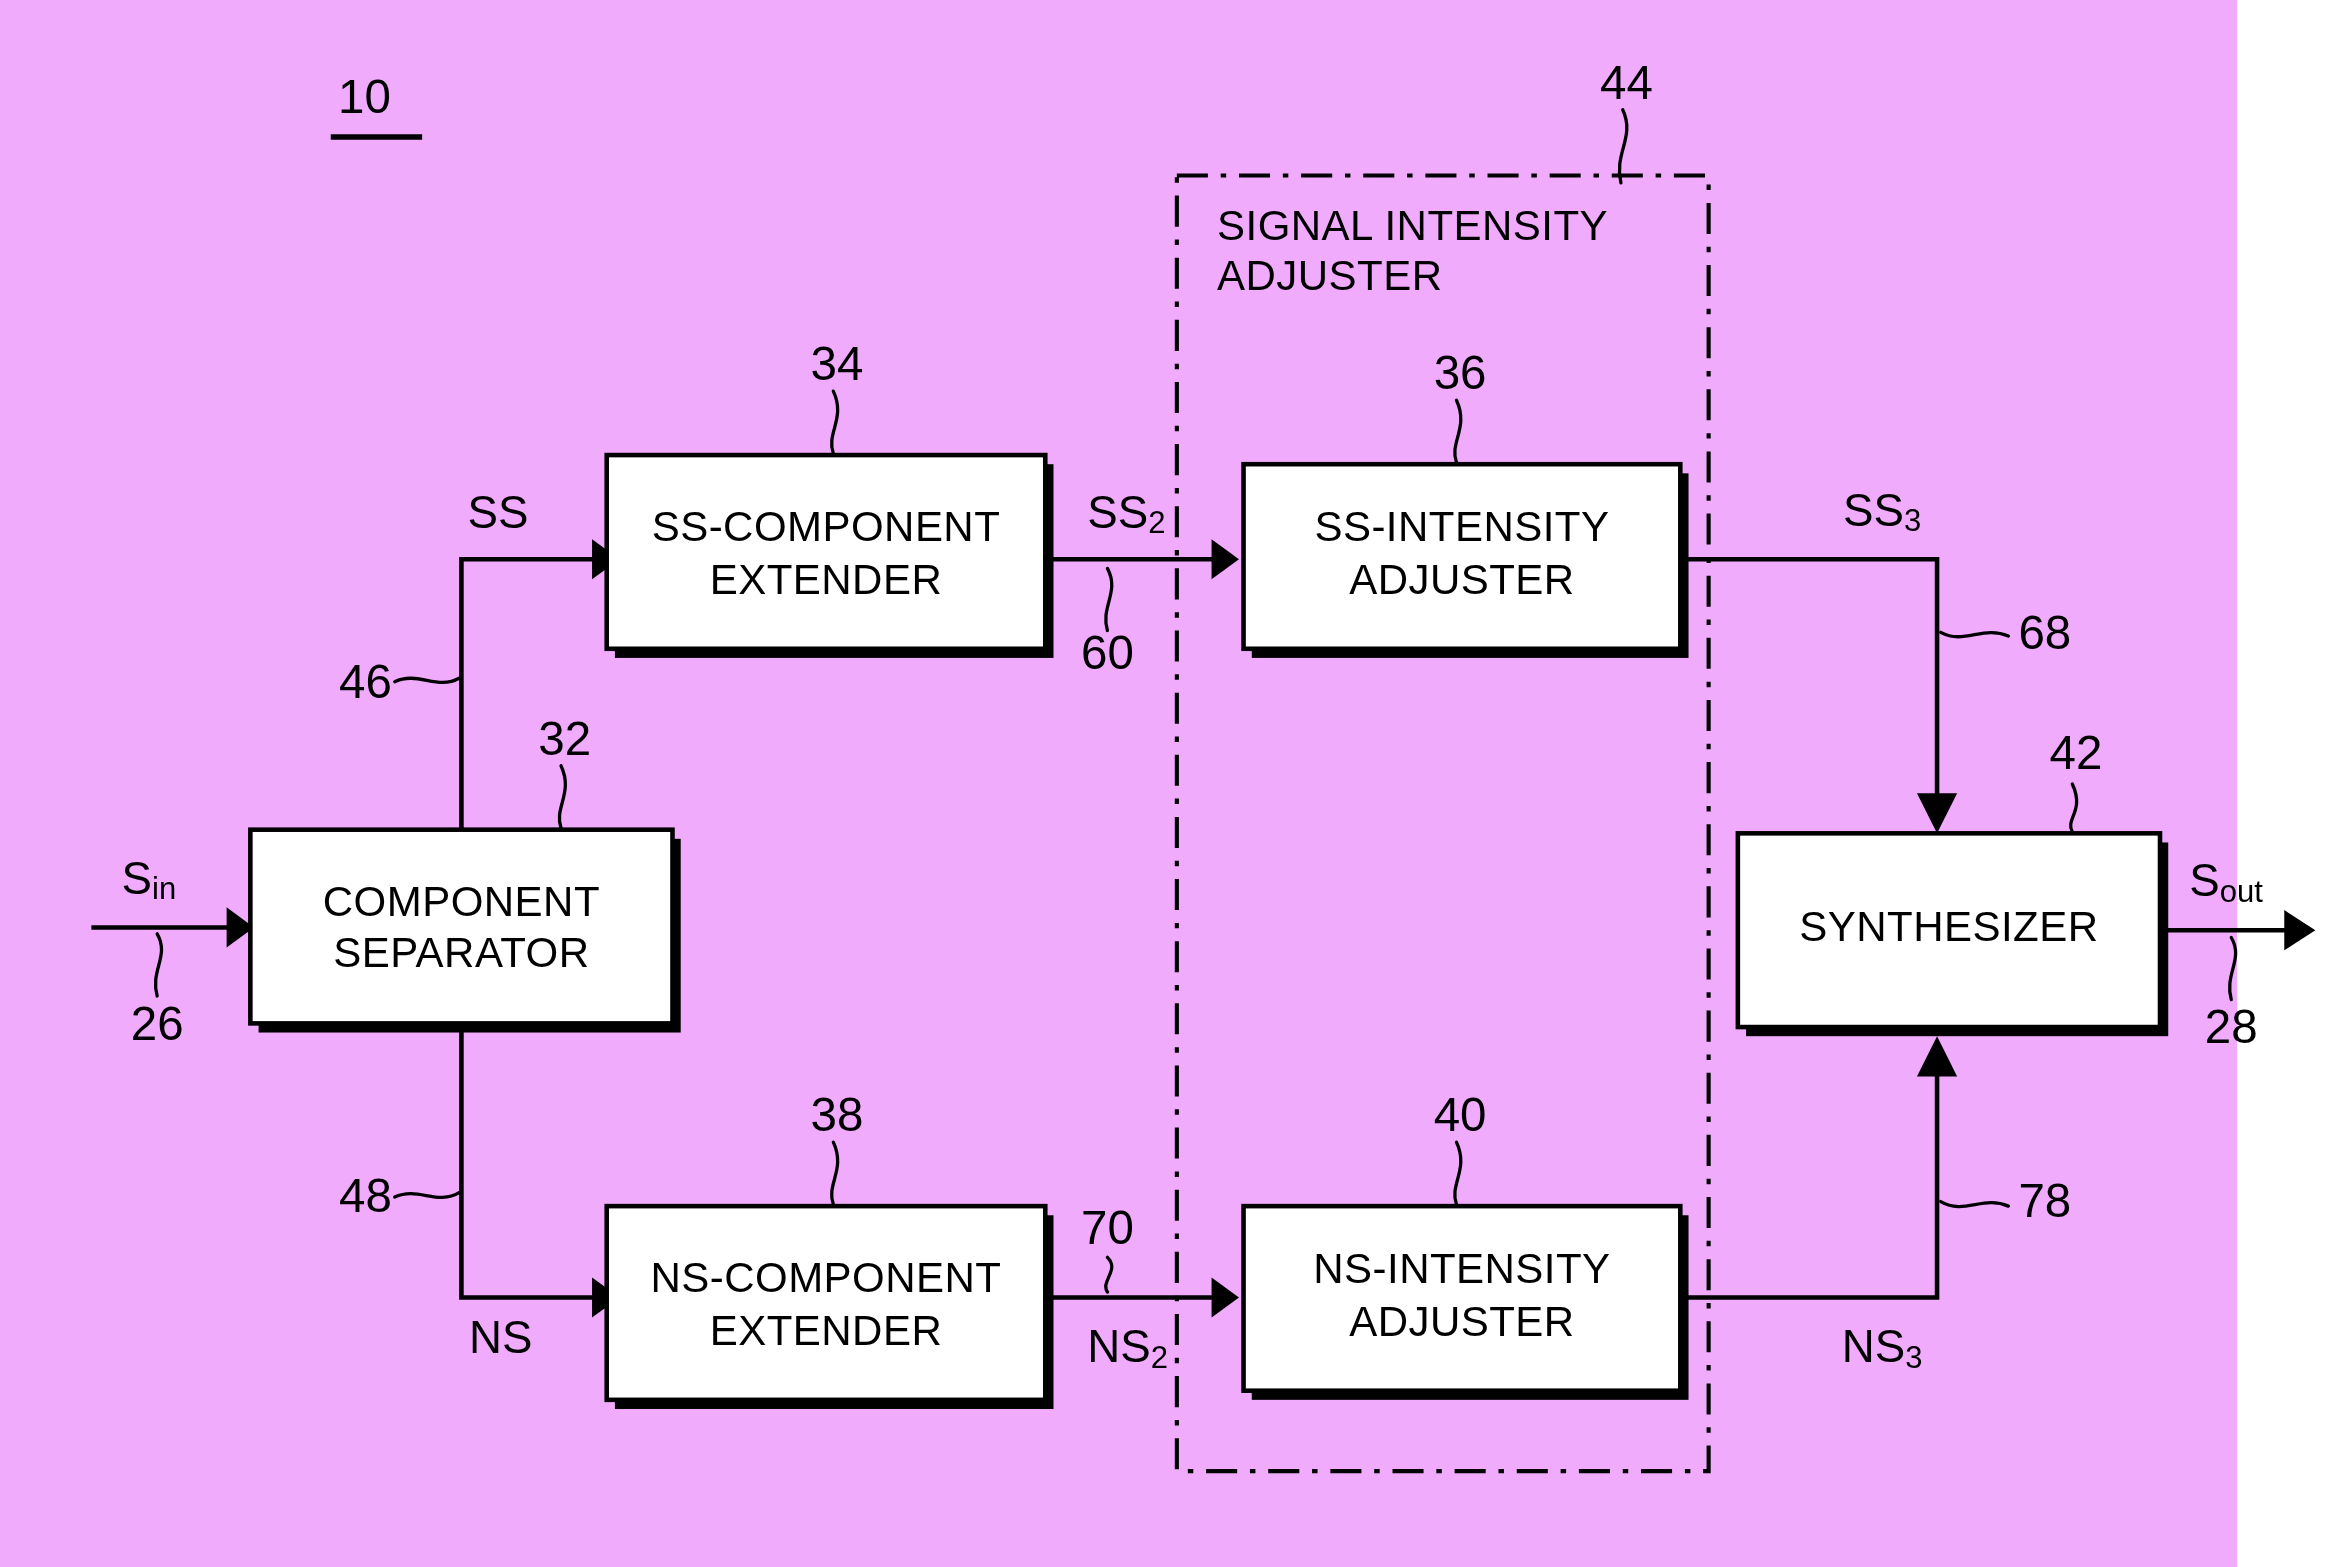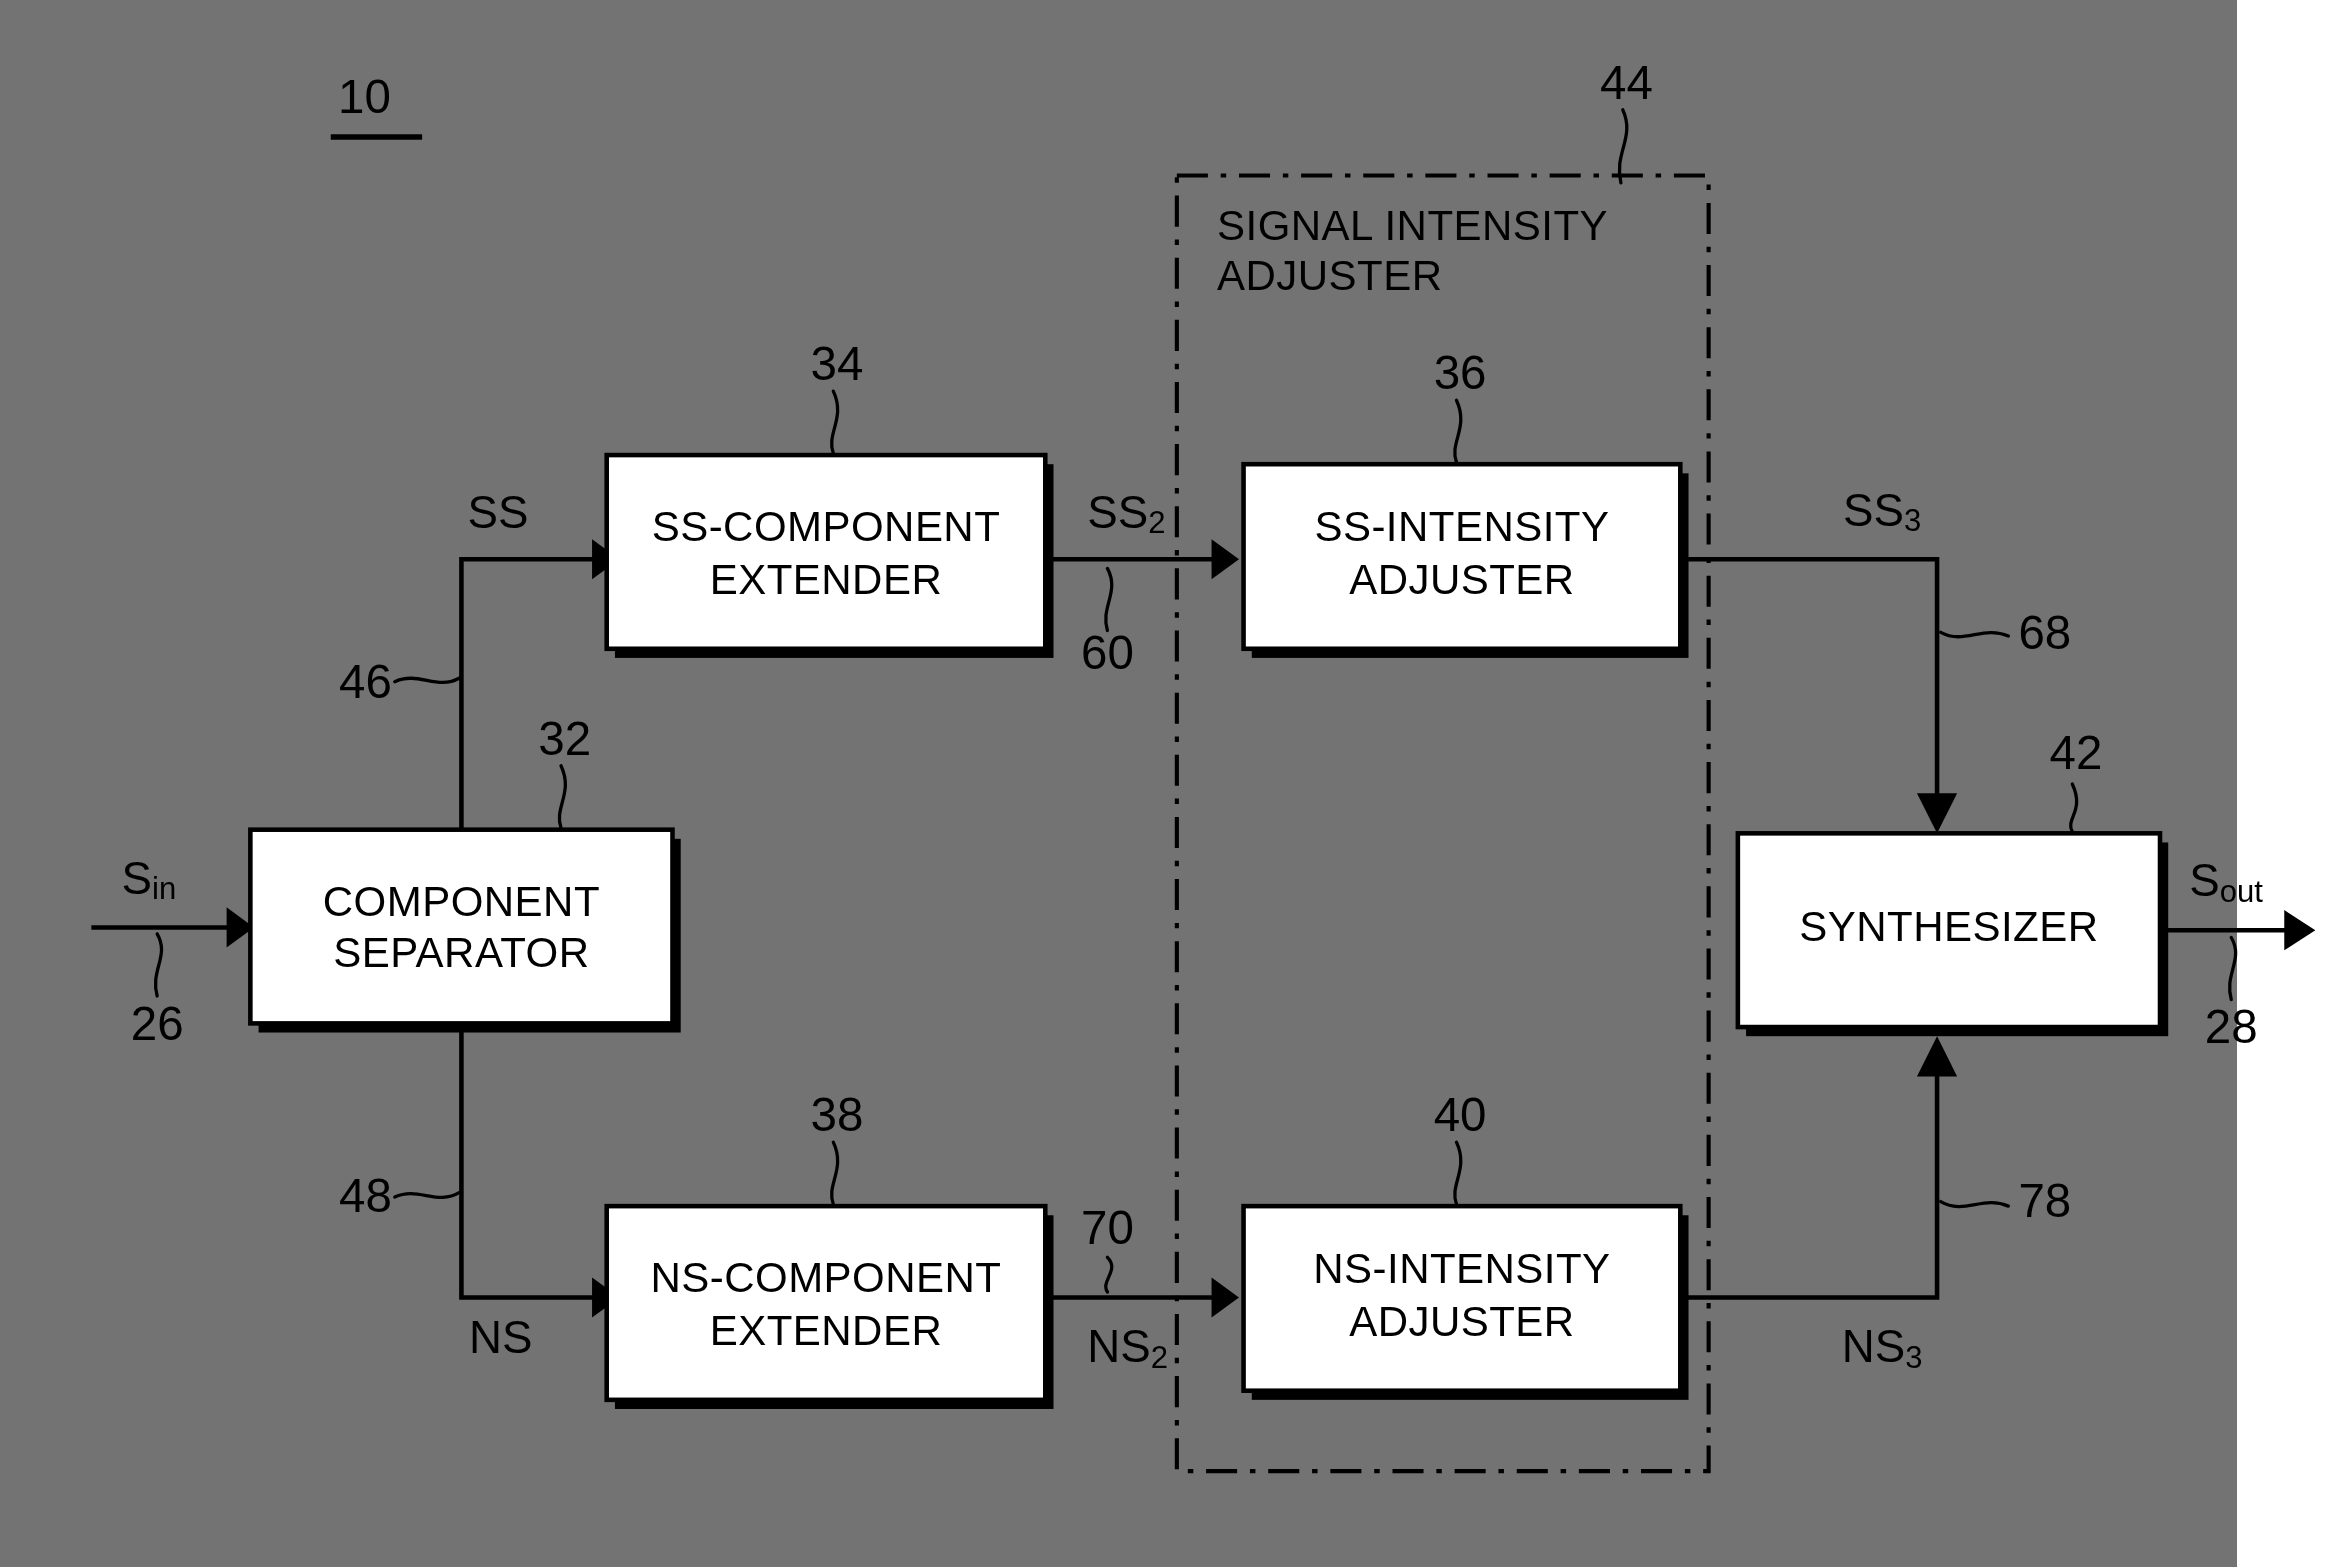--- a/index.html
+++ b/index.html
@@ -10,21 +10,21 @@
   body {
     width: 2340px;
     height: 1568px;
     overflow: hidden;
     font-family: "Liberation Sans", sans-serif;
   }
   #diagram-root {
     position: relative;
     width: 2237px;
     height: 1568px;
-    background: #737373;
+    background: #f0abfc;
   }
   svg#fig {
     display: block;
     width: 2340px;
     height: 1568px;
   }
   .blk-rect {
     fill: #ffffff;
     stroke: #000000;
     stroke-width: 5;

